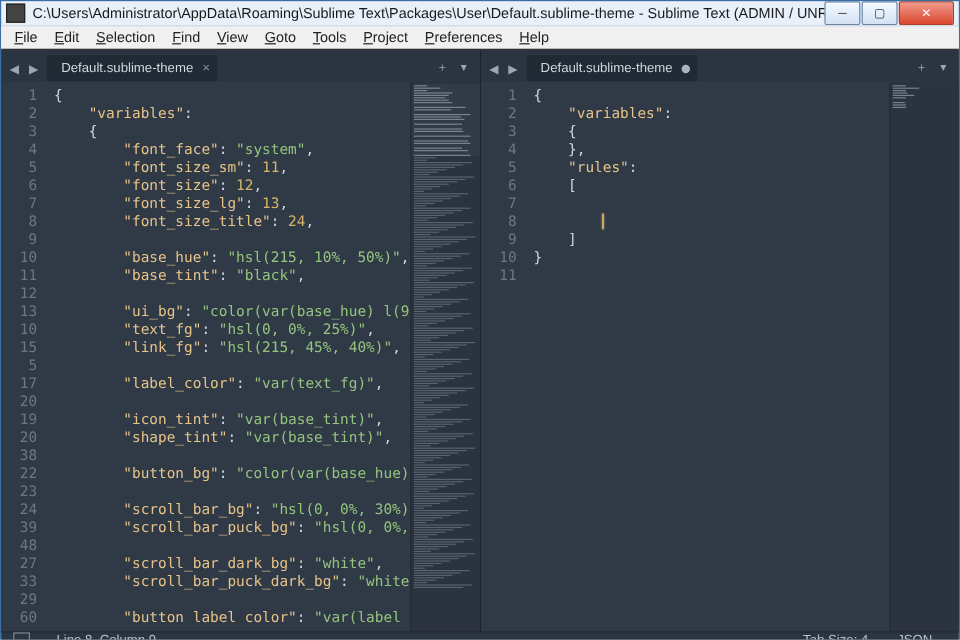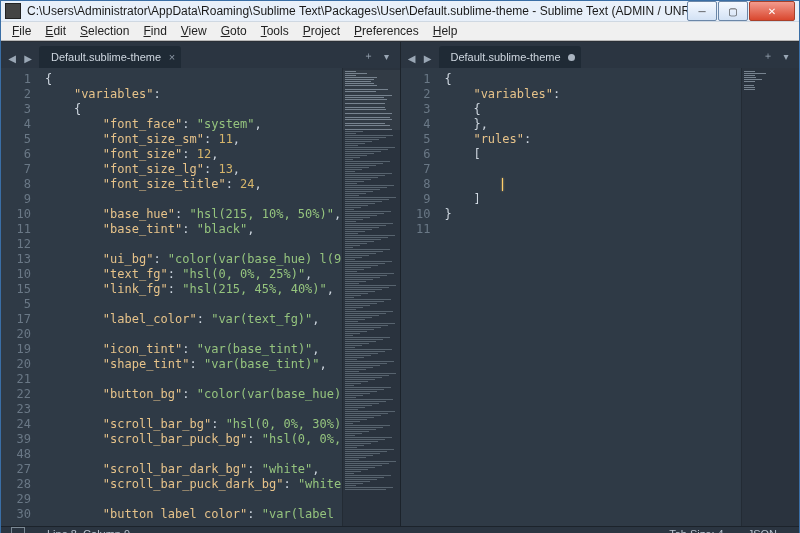--- a/index.html
+++ b/index.html
@@ -117,30 +117,30 @@
             <div>11</div>
             <div>12</div>
             <div>13</div>
             <div>10</div>
             <div>15</div>
             <div>5</div>
             <div>17</div>
             <div>20</div>
             <div>19</div>
             <div>20</div>
-            <div>21</div>
+            <div>38</div>
             <div>22</div>
             <div>23</div>
             <div>24</div>
             <div>39</div>
             <div>48</div>
             <div>27</div>
-            <div>28</div>
+            <div>33</div>
             <div>29</div>
-            <div>30</div>
+            <div>60</div>
           </div>
         <div class="code" id="code-left"><div><span class="p">{</span></div><div>    <span class="k">"variables"</span><span class="p">:</span></div><div>    <span class="p">{</span></div><div>        <span class="k">"font_face"</span><span class="p">: </span><span class="s">"system"</span><span class="p">,</span></div><div>        <span class="k">"font_size_sm"</span><span class="p">: </span><span class="n">11</span><span class="p">,</span></div><div>        <span class="k">"font_size"</span><span class="p">: </span><span class="n">12</span><span class="p">,</span></div><div>        <span class="k">"font_size_lg"</span><span class="p">: </span><span class="n">13</span><span class="p">,</span></div><div>        <span class="k">"font_size_title"</span><span class="p">: </span><span class="n">24</span><span class="p">,</span></div><div> </div><div>        <span class="k">"base_hue"</span><span class="p">: </span><span class="s">"hsl(215, 10%, 50%)"</span><span class="p">,</span></div><div>        <span class="k">"base_tint"</span><span class="p">: </span><span class="s">"black"</span><span class="p">,</span></div><div> </div><div>        <span class="k">"ui_bg"</span><span class="p">: </span><span class="s">"color(var(base_hue) l(93%))</span></div><div>        <span class="k">"text_fg"</span><span class="p">: </span><span class="s">"hsl(0, 0%, 25%)"</span><span class="p">,</span></div><div>        <span class="k">"link_fg"</span><span class="p">: </span><span class="s">"hsl(215, 45%, 40%)"</span><span class="p">,</span></div><div> </div><div>        <span class="k">"label_color"</span><span class="p">: </span><span class="s">"var(text_fg)"</span><span class="p">,</span></div><div> </div><div>        <span class="k">"icon_tint"</span><span class="p">: </span><span class="s">"var(base_tint)"</span><span class="p">,</span></div><div>        <span class="k">"shape_tint"</span><span class="p">: </span><span class="s">"var(base_tint)"</span><span class="p">,</span></div><div> </div><div>        <span class="k">"button_bg"</span><span class="p">: </span><span class="s">"color(var(base_hue) l(9</span></div><div> </div><div>        <span class="k">"scroll_bar_bg"</span><span class="p">: </span><span class="s">"hsl(0, 0%, 30%)"</span></div><div>        <span class="k">"scroll_bar_puck_bg"</span><span class="p">: </span><span class="s">"hsl(0, 0%, 30%</span></div><div> </div><div>        <span class="k">"scroll_bar_dark_bg"</span><span class="p">: </span><span class="s">"white"</span><span class="p">,</span></div><div>        <span class="k">"scroll_bar_puck_dark_bg"</span><span class="p">: </span><span class="s">"white"</span></div><div> </div><div>        <span class="k">"button label color"</span><span class="p">: </span><span class="s">"var(label colo</span></div></div>
         <div class="minimap" id="mm-left">
           <div class="mm-hl" style="top:2px;height:60px"></div>
         <div class="mm-line" style="top: 3px; width: 11px;"></div>
             <div class="mm-line" style="top: 5px; width: 22px;"></div>
             <div class="mm-line" style="top: 7px; width: 11px;"></div>
             <div class="mm-line" style="top: 9px; width: 32px;"></div>
             <div class="mm-line" style="top: 11px; width: 29px;"></div>
             <div class="mm-line" style="top: 13px; width: 26px;"></div>

